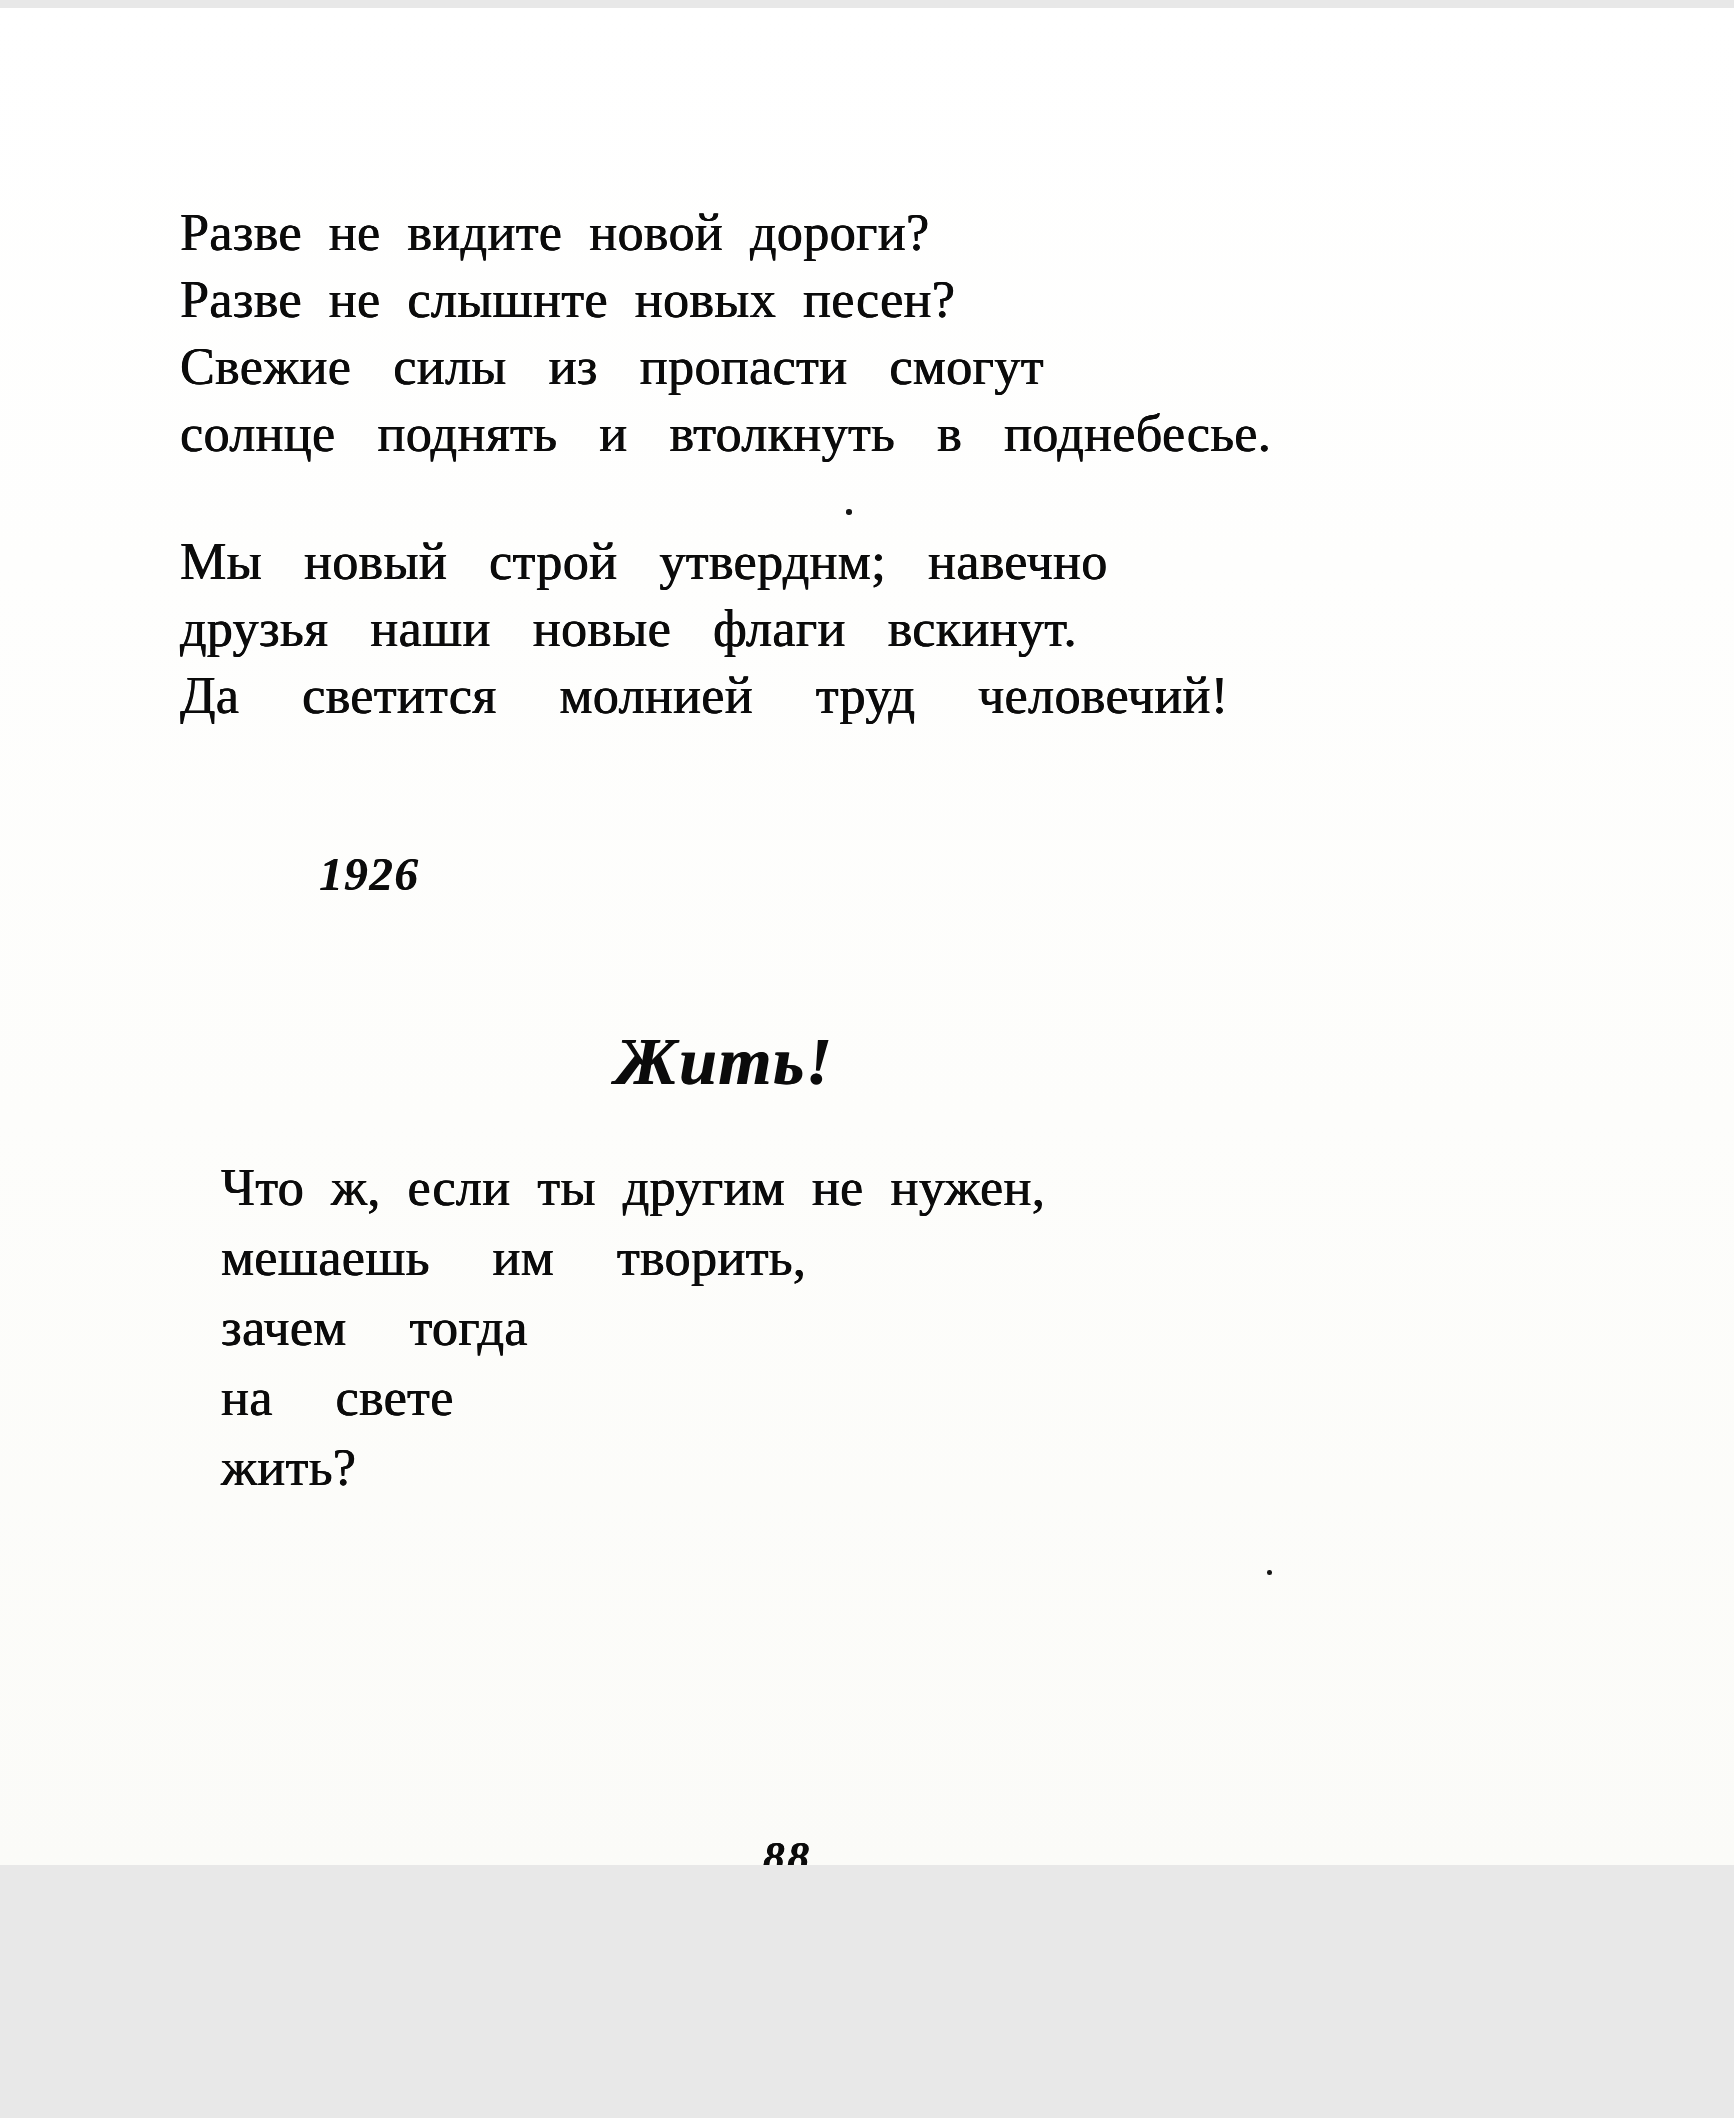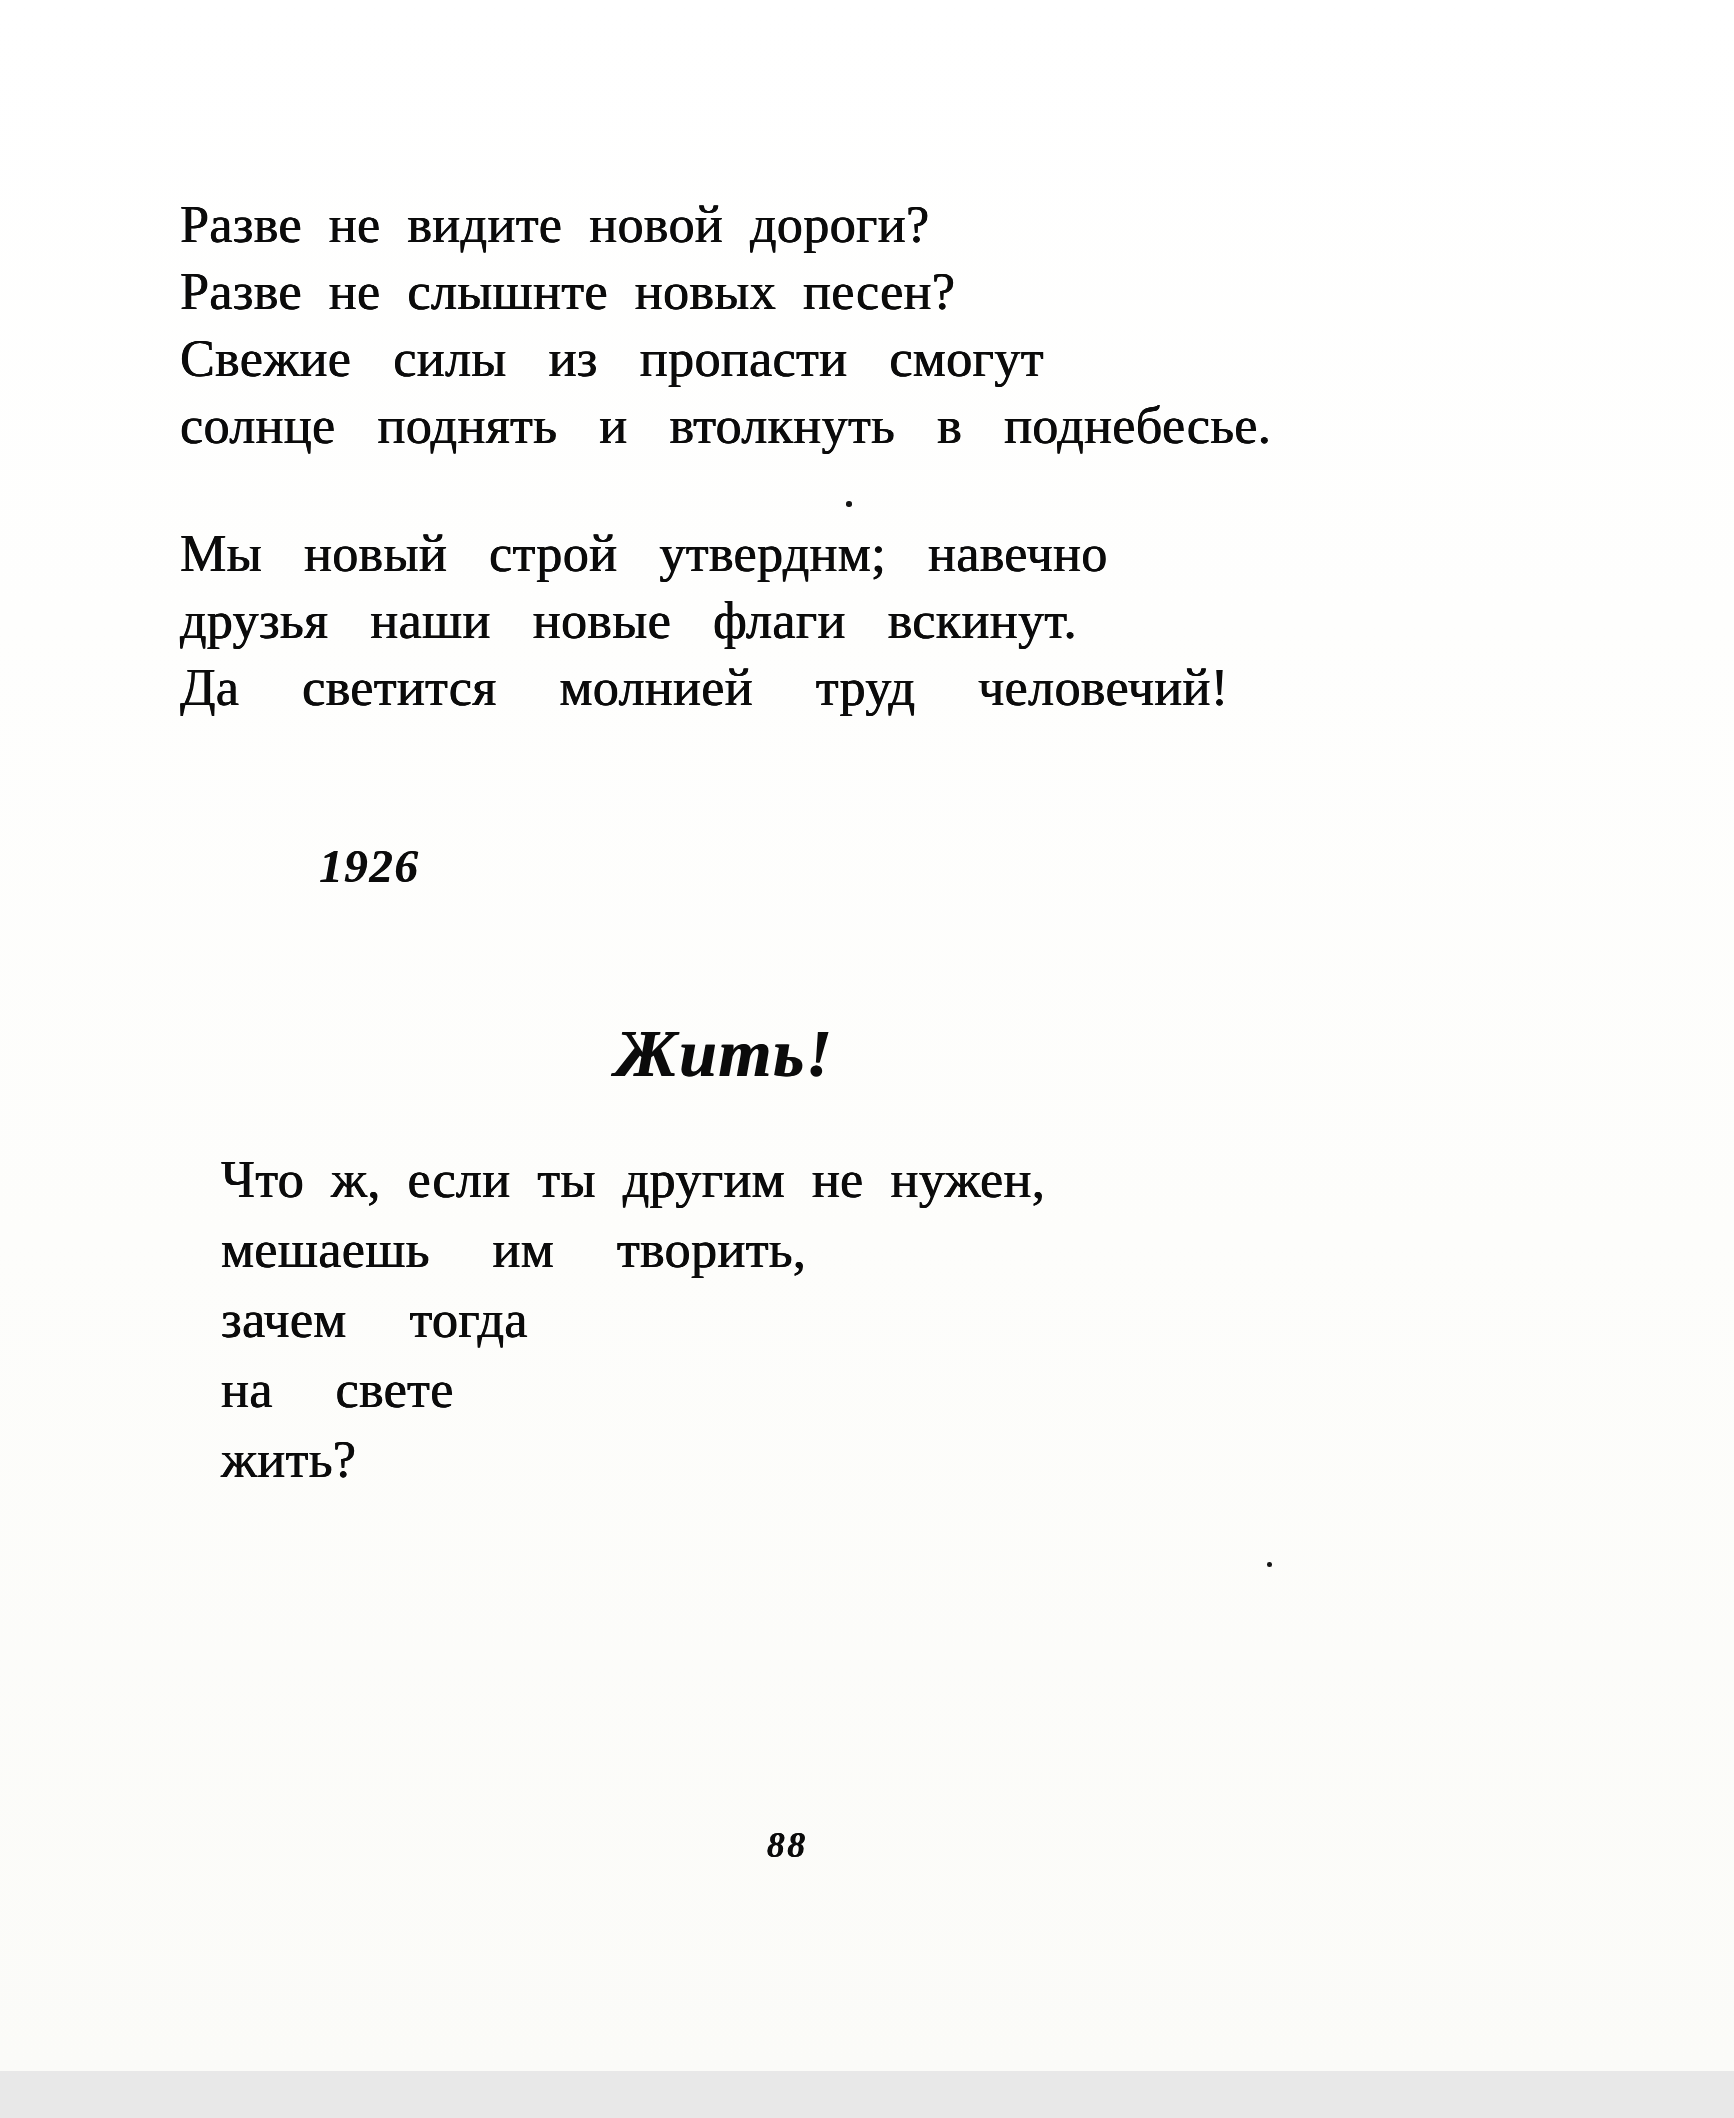--- a/index.html
+++ b/index.html
@@ -3,22 +3,22 @@
 <meta charset="utf-8">
 <style>
   html, body {
     margin: 0;
     padding: 0;
     background: #e8e8e8;
   }
   .page {
     position: relative;
     width: 1735px;
-    height: 2071px;
-    margin: 0 auto;
+    height: 1857px;
+    margin: 8px auto;
     background: linear-gradient(180deg, #ffffff 0%, #fdfdfb 60%, #fbfbf8 100%);
     color: #0b0b0b;
     font-family: "Liberation Serif", "DejaVu Serif", serif;
     overflow: hidden;
   }
   .stanza {
     position: absolute;
     font-size: 52px;
     line-height: 67px;
     letter-spacing: 0.4px;
@@ -52,21 +52,21 @@
     font-weight: bold;
     letter-spacing: 1.6px;
     text-shadow: 0.8px 0 0 currentColor;
   }
   .page-number {
     position: absolute;
     left: 180px;
     top: 1824px;
     width: 1214px;
     text-align: center;
-    font-size: 36px;
+    font-size: 44px;
     font-style: italic;
     font-weight: bold;
     letter-spacing: 2.3px;
     text-shadow: 0.4px 0 0 currentColor;
   }
   
   .speck {
     position: absolute;
     background: #151515;
     border-radius: 50%;

